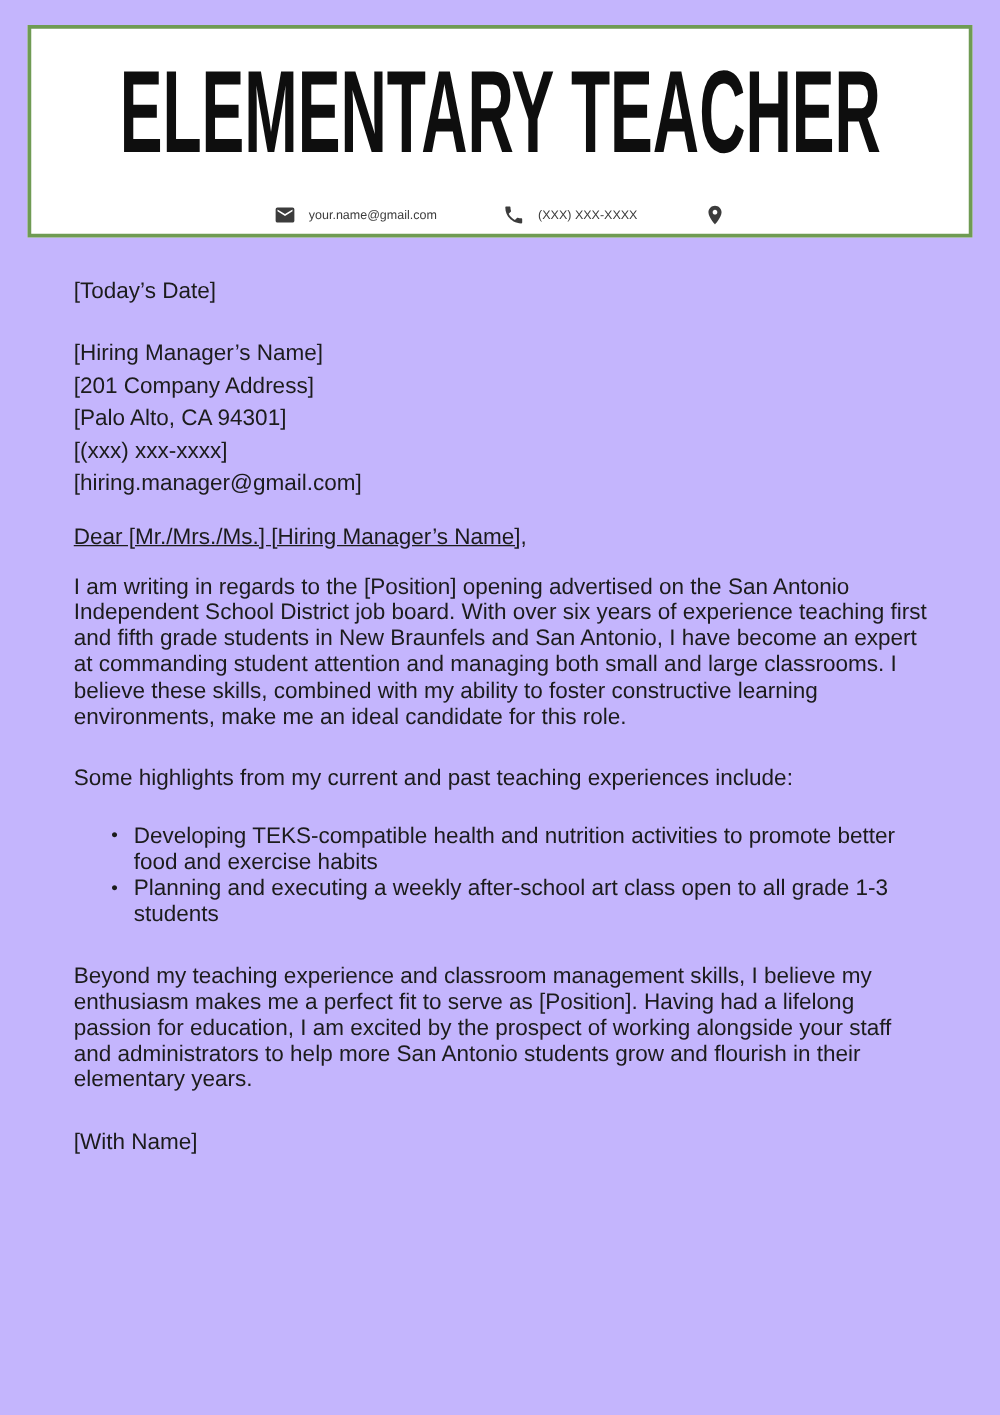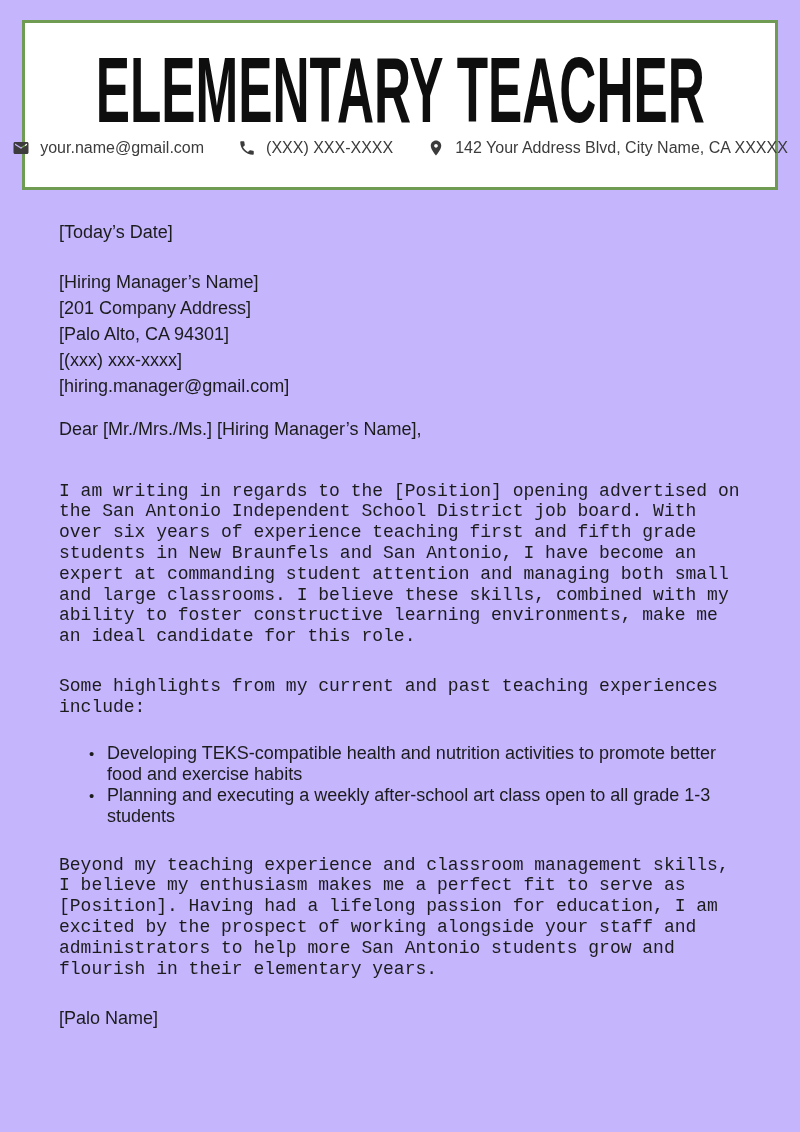--- a/index.html
+++ b/index.html
@@ -42,25 +42,25 @@
     white-space: nowrap;
     text-transform: uppercase;
     letter-spacing: 0px;
   }
   .doc-title .squeeze {
     display: inline-block;
     transform: scale(0.57, 1.04);
     transform-origin: 50% 45%;
   }
   .contact-row {
-    margin-top: 4px;
+    margin-top: 28px;
     display: flex;
     align-items: center;
-    gap: 34px;
-    font-size: 16px;
+    gap: 53px;
+    font-size: 10px;
     color: #3c3c3c;
   }
   .contact-item {
     display: flex;
     align-items: center;
     gap: 10px;
     white-space: nowrap;
   }
   .contact-item svg {
     width: 18px;
@@ -76,22 +76,22 @@
     right: 58px;
     top: 222px;
     font-size: 18px;
     line-height: 20.8px;
     color: #1c1c1c;
   }
   .block { margin: 0 0 29px 0; }
   .date-line { margin-bottom: 26px; }
   .recipient-block { line-height: 26px; margin-bottom: 20px; }
   .recipient-line { display: block; }
-  .salutation { margin-bottom: 41px; }
-  .para { margin-bottom: 29px; text-align: left; font-family: Liberation Mono, monospace; }
+  .salutation { margin-bottom: 19px; text-decoration: underline; }
+  .para { margin-bottom: 29px; text-align: left; }
   .highlights-intro { margin-bottom: 25px; }
   ul.highlights {
     margin: 0 0 28px 0;
     padding: 0 0 0 48px;
     list-style: none;
   }
   ul.highlights li {
     position: relative;
     line-height: 21px;
     margin: 0;
@@ -128,21 +128,20 @@
         <svg viewBox="0 0 24 24" aria-hidden="true">
           <path d="M6.62 10.79c1.44 2.83 3.76 5.14 6.59 6.59l2.2-2.2c.27-.27.67-.36 1.02-.24 1.12.37 2.33.57 3.57.57.55 0 1 .45 1 1V20c0 .55-.45 1-1 1-9.39 0-17-7.61-17-17 0-.55.45-1 1-1h3.5c.55 0 1 .45 1 1 0 1.25.2 2.45.57 3.57.11.35.03.74-.25 1.02l-2.2 2.2z"></path>
         </svg>
         <span>(XXX) XXX-XXXX</span>
       </div>
 
       <div class="contact-item">
         <svg viewBox="0 0 24 24" aria-hidden="true">
           <path d="M12 2C8.13 2 5 5.13 5 9c0 5.25 7 13 7 13s7-7.75 7-13c0-3.87-3.13-7-7-7zm0 9.5c-1.38 0-2.5-1.12-2.5-2.5s1.12-2.5 2.5-2.5 2.5 1.12 2.5 2.5-1.12 2.5-2.5 2.5z"></path>
         </svg>
-        <span>142 Your Address Blvd, City Name, CA XXXXX</span>
       </div>
 
     </div>
   </div>
 
   <div class="letter">
 
     <div class="block date-line">[Today’s Date]</div>
 
     <div class="recipient-block">
@@ -161,16 +160,16 @@
 
     <ul class="highlights">
       <li>Developing TEKS-compatible health and nutrition activities to promote better food and exercise habits</li>
       <li>Planning and executing a weekly after-school art class open to all grade 1-3 students</li>
     </ul>
 
     <p class="para">Beyond my teaching experience and classroom management skills, I believe my enthusiasm makes me a perfect fit to serve as [Position]. Having had a lifelong passion for education, I am excited by the prospect of working alongside your staff and administrators to help more San Antonio students grow and flourish in their elementary years.</p>
 
 
 
-    <div class="block signature">[Palo Name]</div>
+    <div class="block signature">[With Name]</div>
 
   </div>
 </div>
 
 </body></html>

